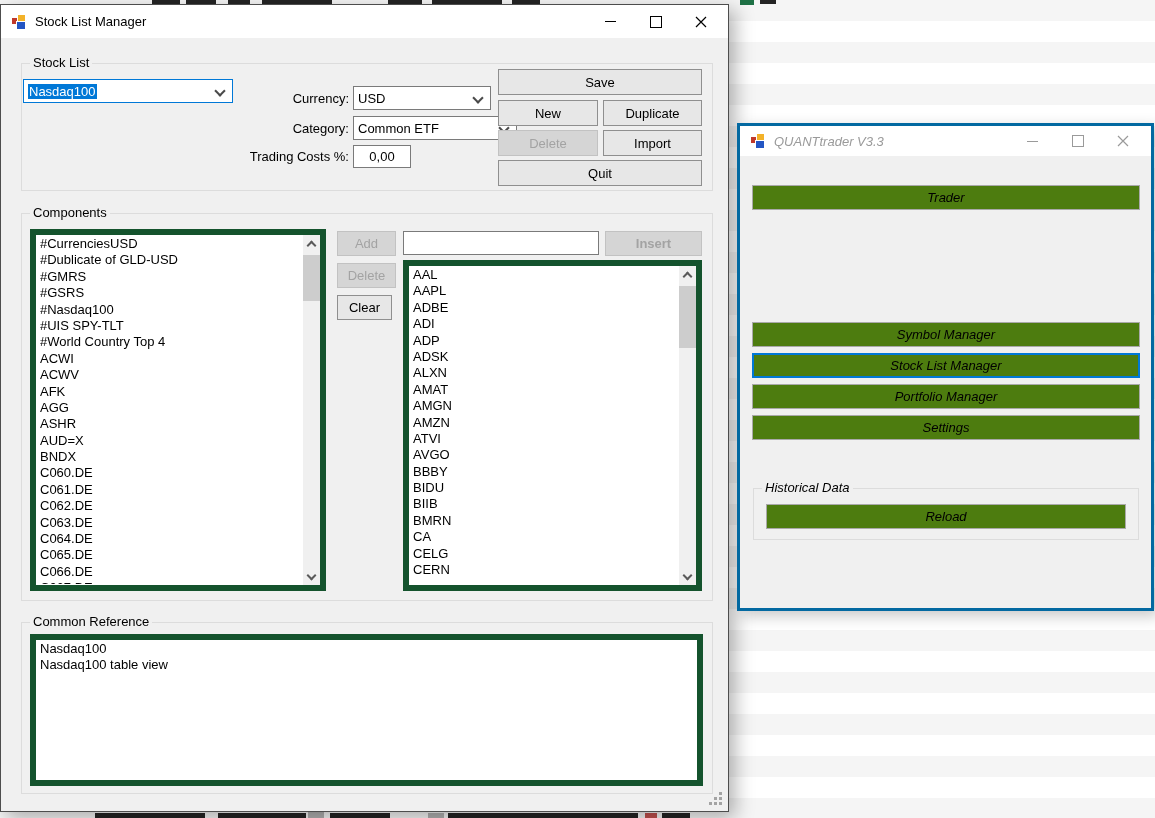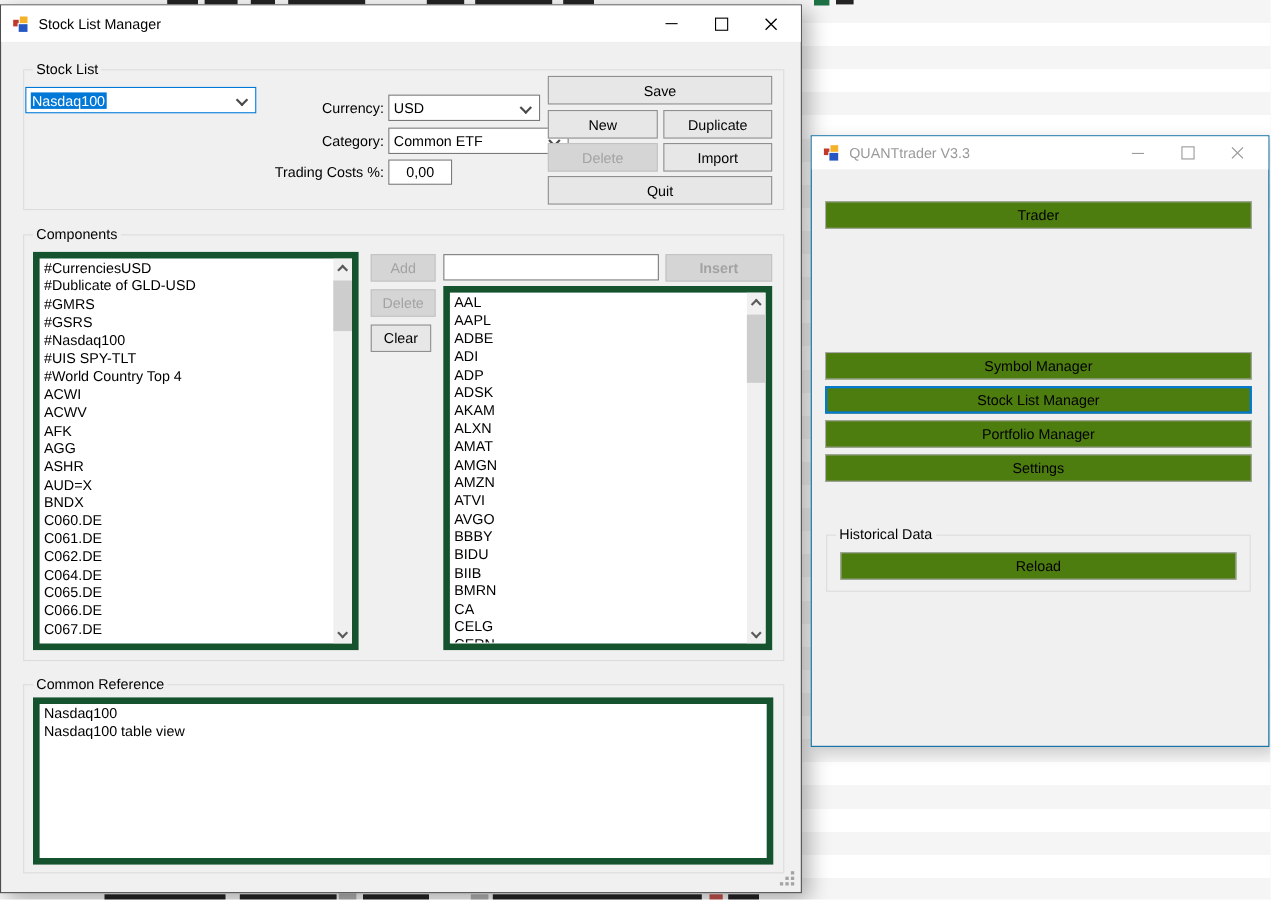--- a/index.html
+++ b/index.html
@@ -4,21 +4,21 @@
 <style>
   html,body{margin:0;padding:0;}
   body{font-family:"Liberation Sans",sans-serif;font-size:13px;color:#000;}
   .screen{position:relative;width:1155px;height:818px;overflow:hidden;background:#fff;}
   .backdrop{position:absolute;inset:0;background:repeating-linear-gradient(to bottom,#f5f5f5 0 21px,#ffffff 21px 42px);}
   .frag{position:absolute;background:#242424;}
 
   
   .window{position:absolute;background:#f0f0f0;box-sizing:border-box;}
   .win1{left:0;top:4px;width:729px;height:808px;border:1px solid #4d4d4d;box-shadow:6px 6px 18px rgba(0,0,0,.3);}
-  .win2{left:737px;top:123px;width:417px;height:556px;border:1px solid #0369a1;box-shadow:5px 5px 14px rgba(0,0,0,.22);}
+  .win2{left:737px;top:123px;width:417px;height:488px;border:3px solid #0369a1;box-shadow:5px 5px 14px rgba(0,0,0,.22);font-style:italic;}
   .titlebar{position:absolute;left:0;top:0;right:0;background:#fff;display:flex;align-items:center;}
   .win1 .titlebar{height:33px;}
   .win2 .titlebar{height:30px;}
   .title-text{margin-left:8px;font-size:13px;}
   .win2 .title-text{color:#9a9a9a;}
   .ctrls{margin-left:auto;display:flex;height:100%;}
   .ctrl{width:45px;height:100%;display:flex;align-items:center;justify-content:center;}
   .win1 .ctrls{margin-right:5px;}
   .win2 .ctrls{margin-right:6px;}
 
@@ -154,20 +154,21 @@
           <div class="list-item">ACWI</div>
           <div class="list-item">ACWV</div>
           <div class="list-item">AFK</div>
           <div class="list-item">AGG</div>
           <div class="list-item">ASHR</div>
           <div class="list-item">AUD=X</div>
           <div class="list-item">BNDX</div>
           <div class="list-item">C060.DE</div>
           <div class="list-item">C061.DE</div>
           <div class="list-item">C062.DE</div>
+          <div class="list-item">C063.DE</div>
           <div class="list-item">C064.DE</div>
           <div class="list-item">C065.DE</div>
           <div class="list-item">C066.DE</div>
           <div class="list-item">C067.DE</div>
         </div>
       <div class="scrollbar">
         <div class="sb-btn up">
             <span class="chev-up"></span>
           </div>
         <div class="sb-thumb" style="top:20px;height:46px;"></div>
@@ -185,21 +186,20 @@
     <div class="btn disabled" style="left:604px;top:226px;width:97px;height:25px;font-weight:bold;">Insert</div>
 
     <div class="listbox" style="left:402px;top:255px;width:299px;height:331px;">
       <div class="list-items">
           <div class="list-item">AAL</div>
           <div class="list-item">AAPL</div>
           <div class="list-item">ADBE</div>
           <div class="list-item">ADI</div>
           <div class="list-item">ADP</div>
           <div class="list-item">ADSK</div>
-          <div class="list-item">AKAM</div>
           <div class="list-item">ALXN</div>
           <div class="list-item">AMAT</div>
           <div class="list-item">AMGN</div>
           <div class="list-item">AMZN</div>
           <div class="list-item">ATVI</div>
           <div class="list-item">AVGO</div>
           <div class="list-item">BBBY</div>
           <div class="list-item">BIDU</div>
           <div class="list-item">BIIB</div>
           <div class="list-item">BMRN</div>

